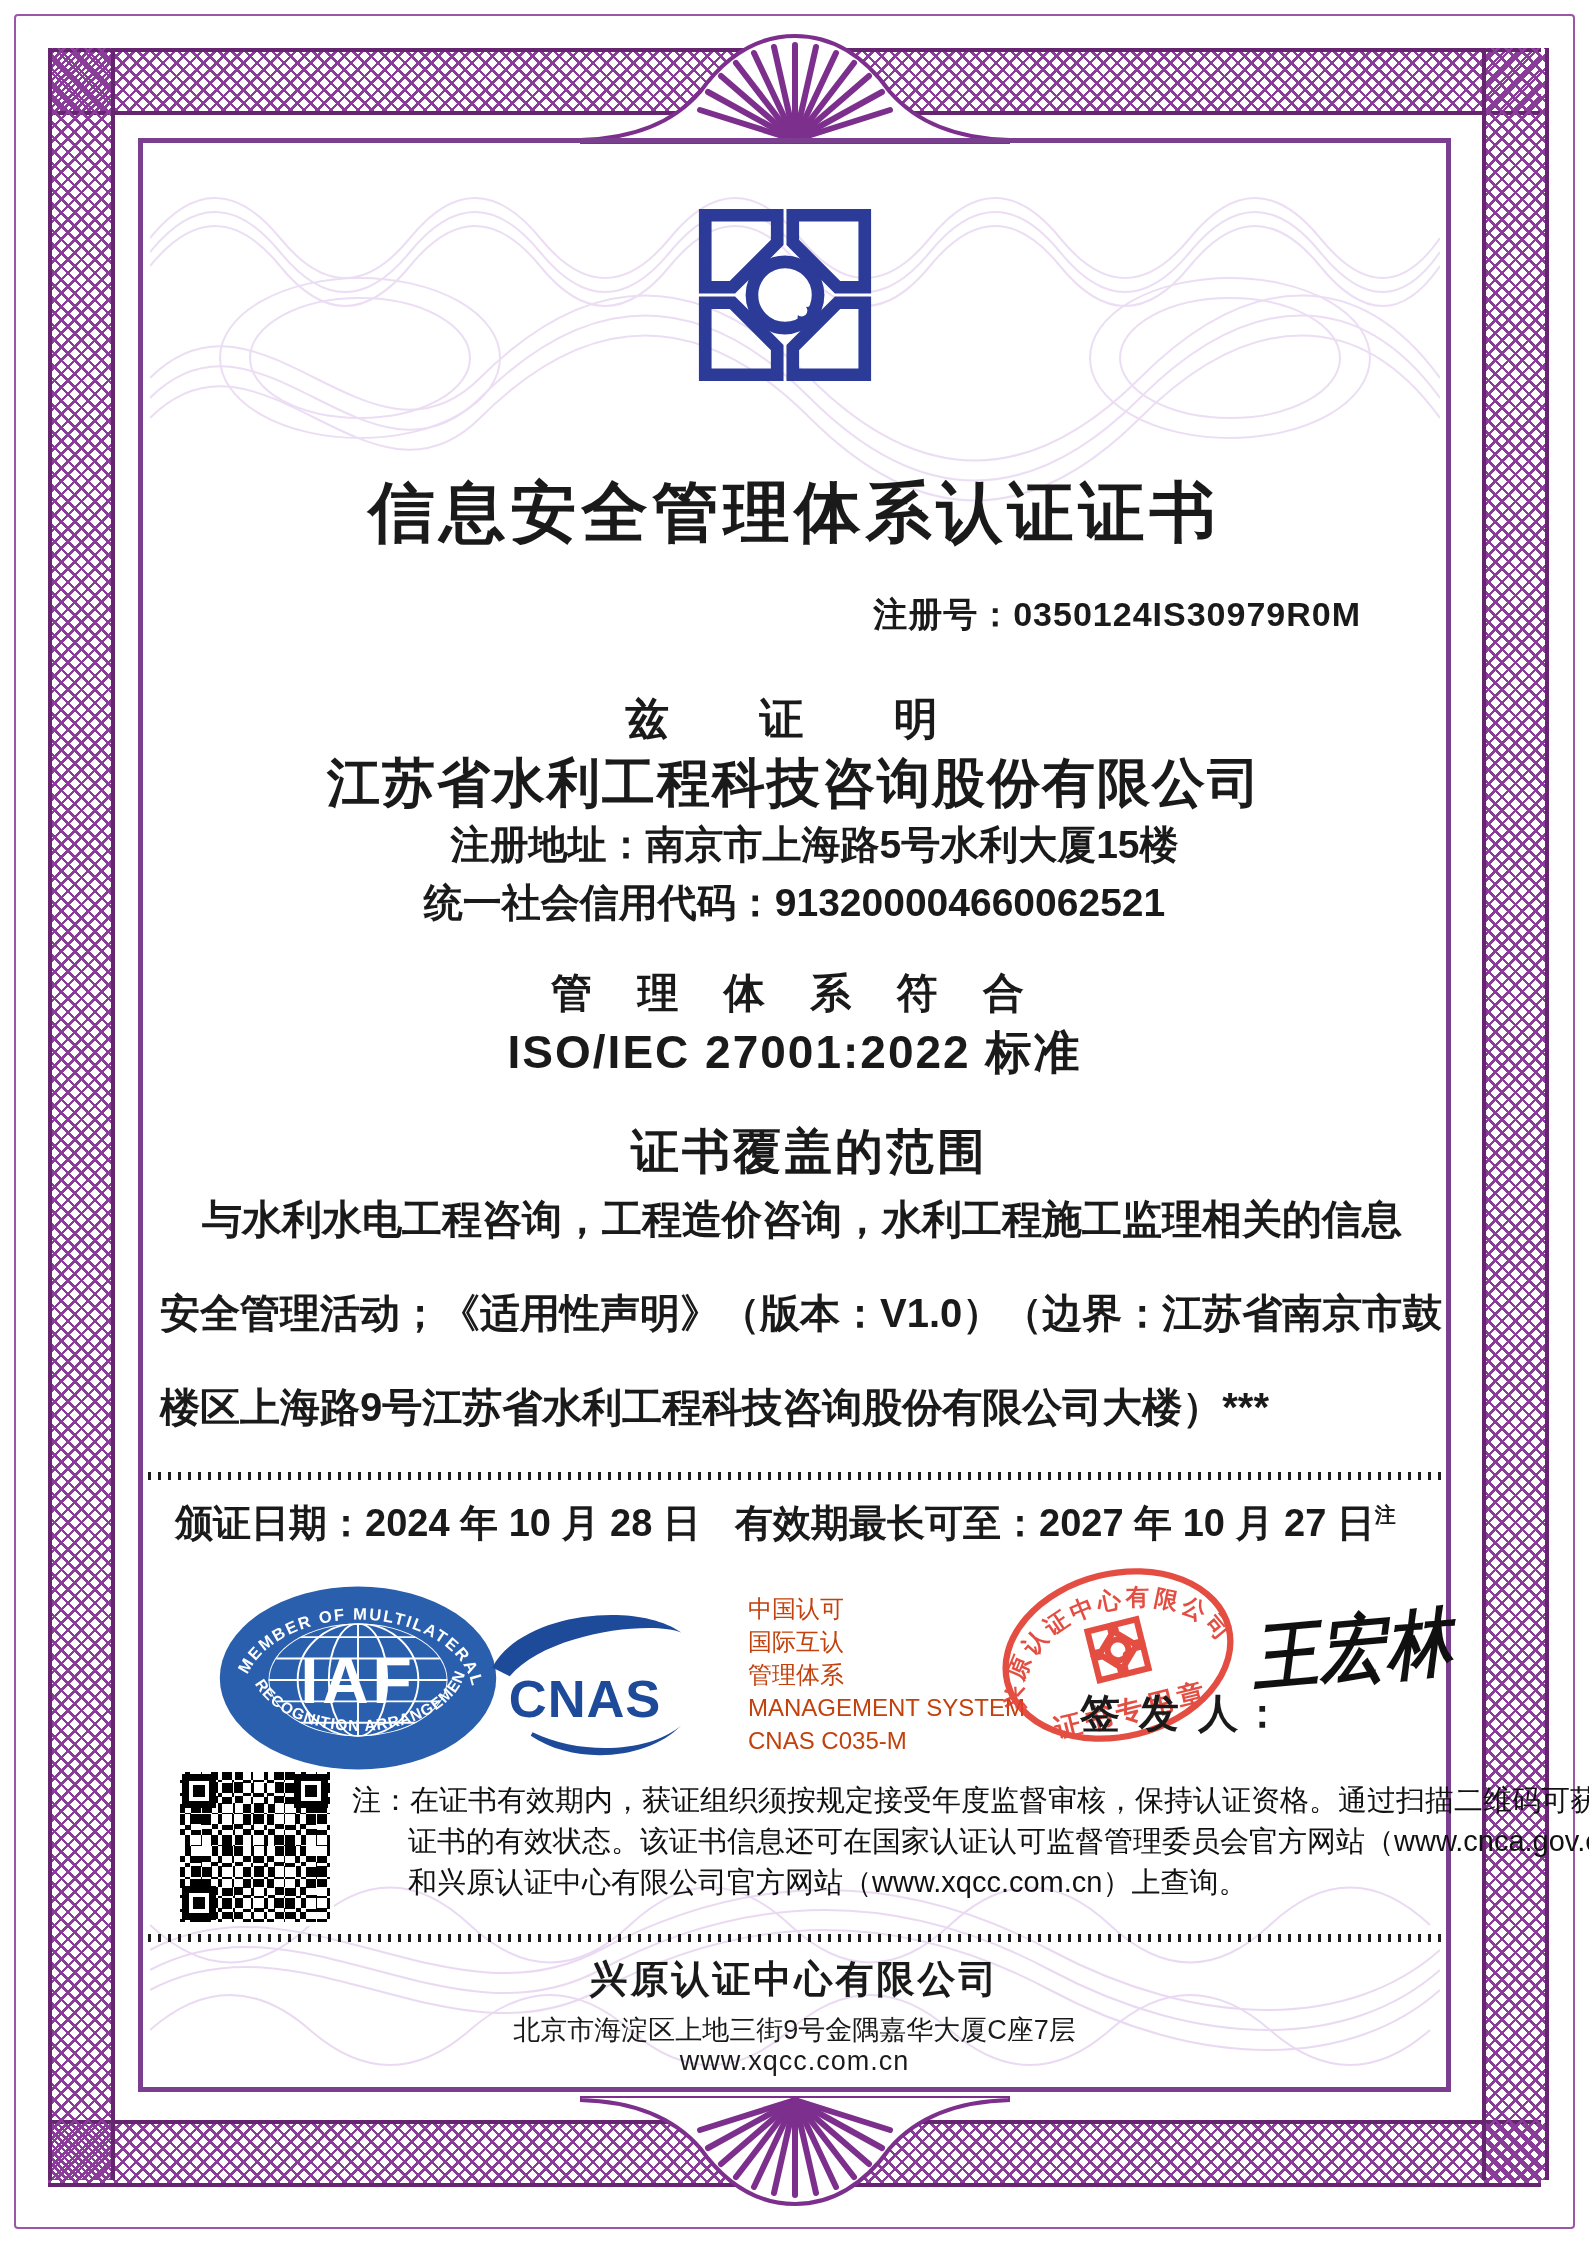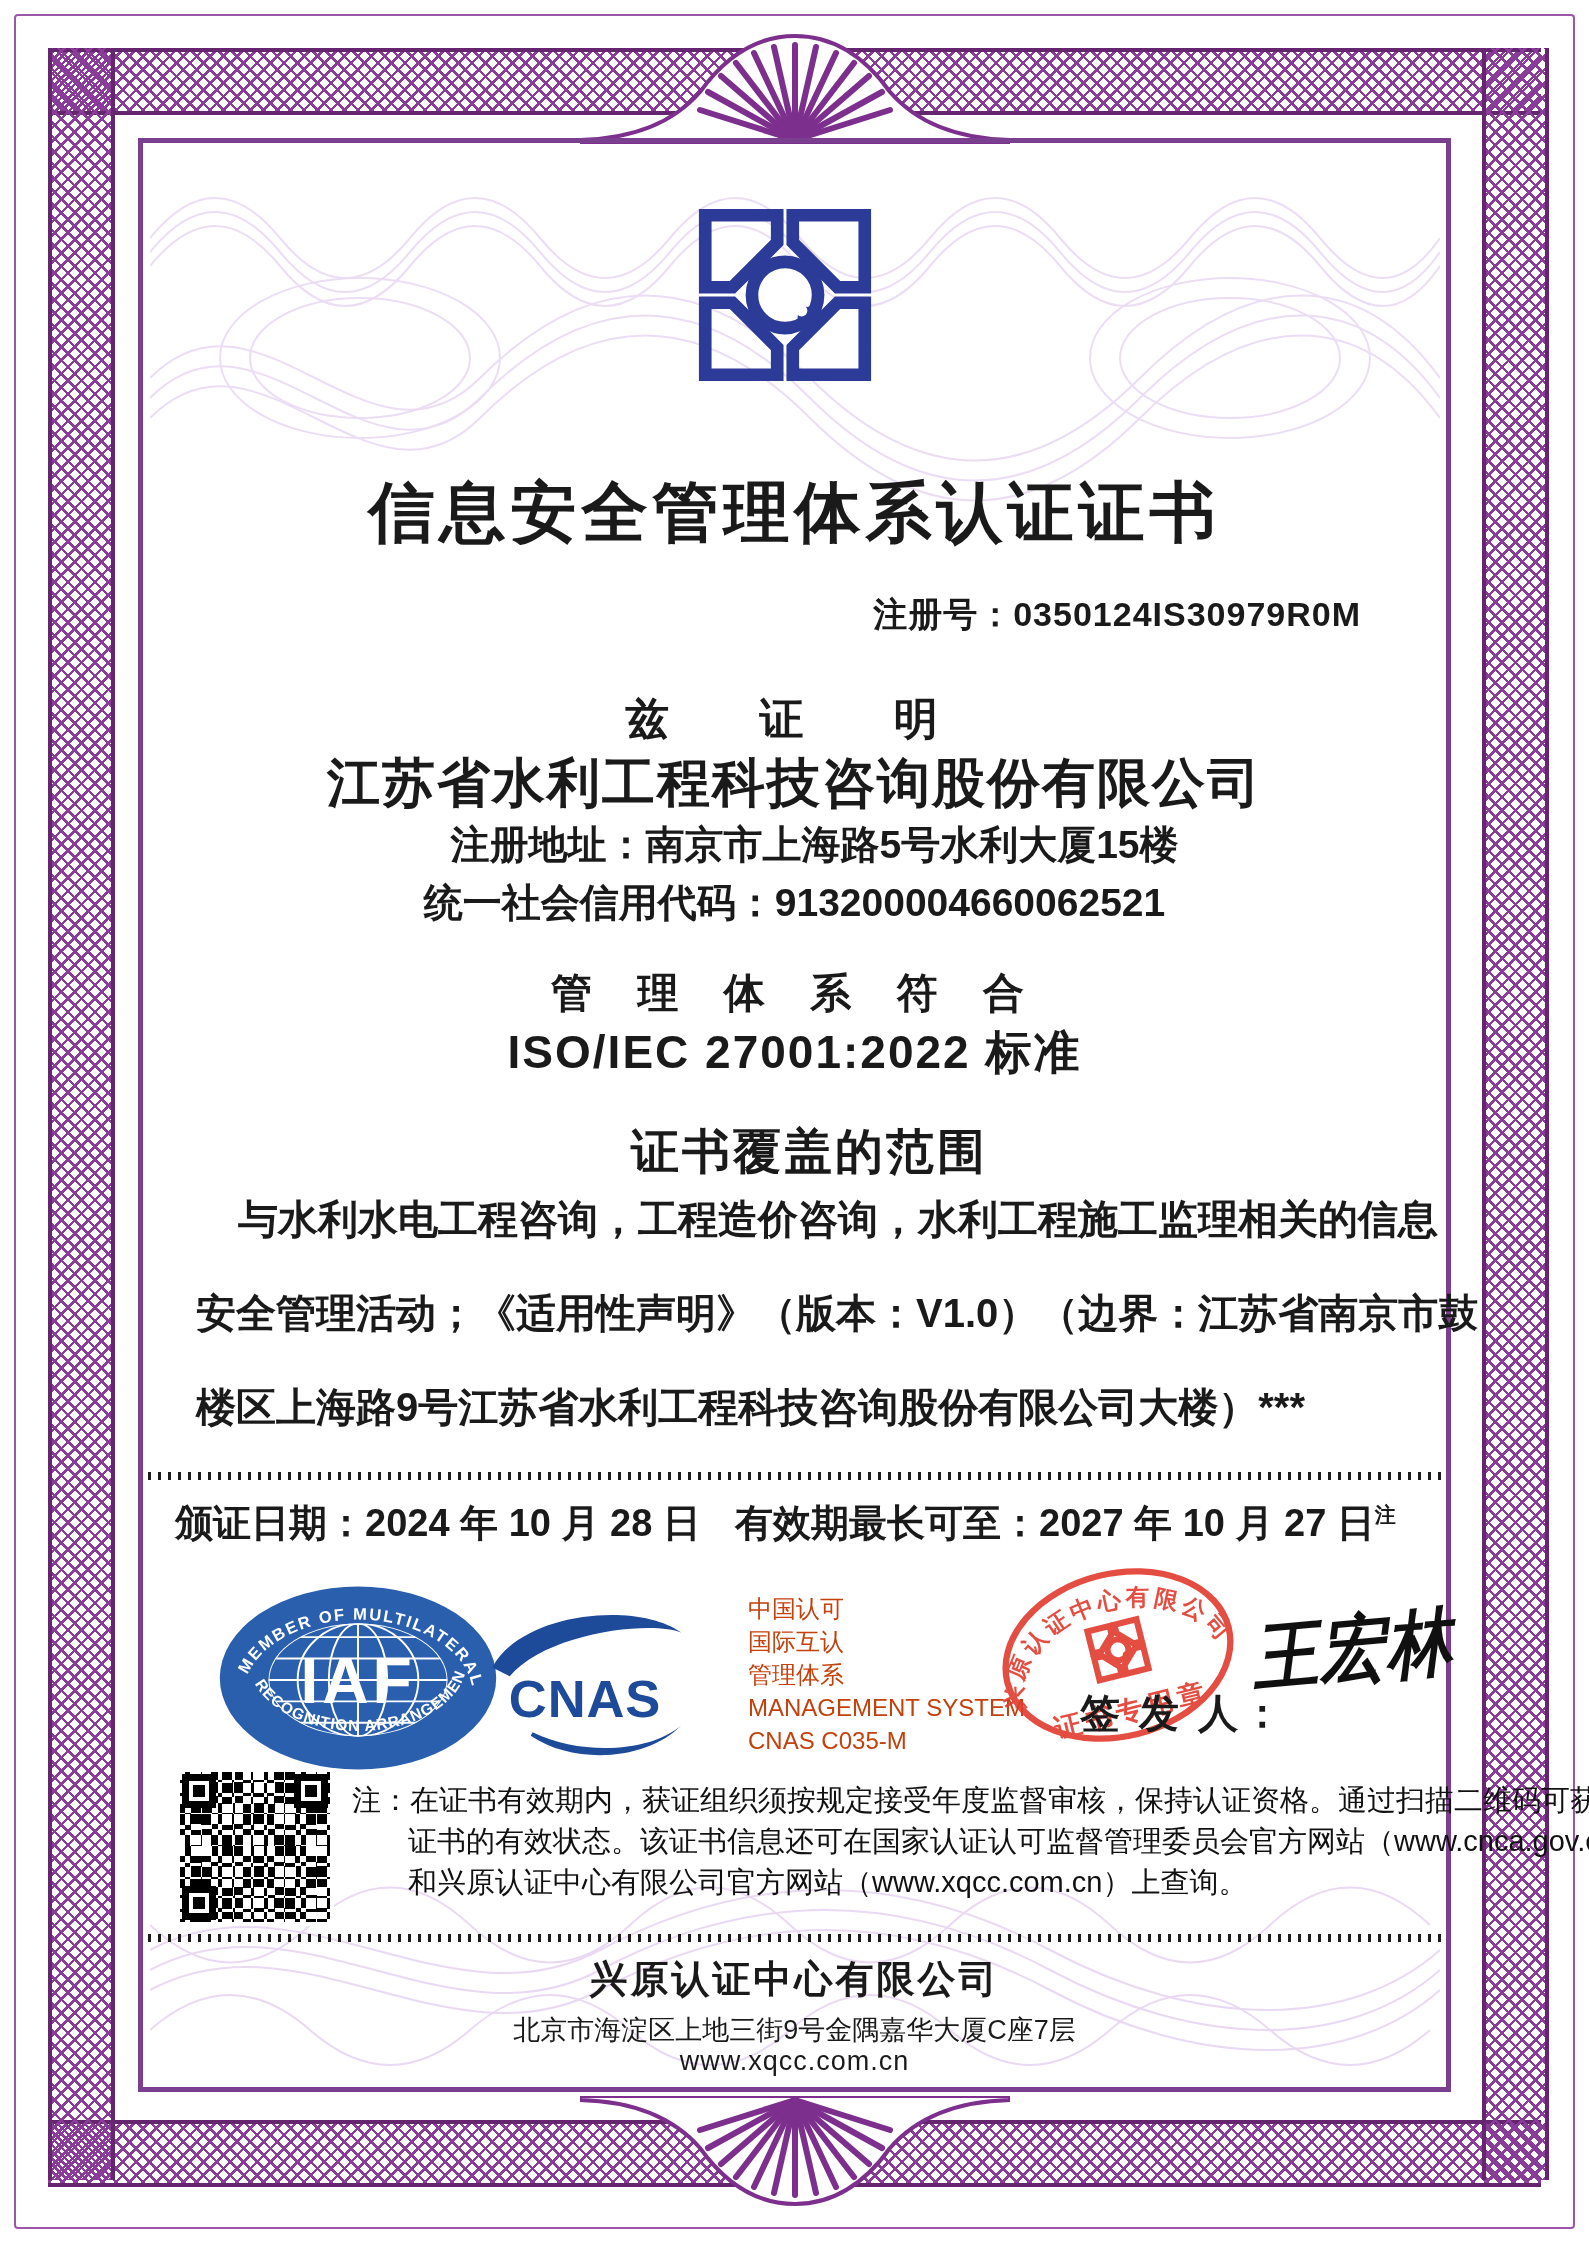--- a/index.html
+++ b/index.html
@@ -33,21 +33,21 @@
   .center{left:0;width:1589px;text-align:center;}
   .title{top:468px;font-size:66px;font-weight:bold;letter-spacing:5px;}
   .reg{top:592px;right:228px;font-size:34px;font-weight:bold;letter-spacing:1px;}
   .certify{top:690px;font-size:44px;font-weight:bold;letter-spacing:26px;word-spacing:26px;}
   .company{top:748px;font-size:53px;font-weight:bold;letter-spacing:2px;}
   .addr{top:818px;font-size:39px;font-weight:bold;padding-left:20px;}
   .credit{top:876px;font-size:39px;font-weight:bold;}
   .conform{top:966px;font-size:41px;font-weight:bold;letter-spacing:14px;word-spacing:6px;}
   .standard{top:1022px;font-size:46px;font-weight:bold;letter-spacing:2px;}
   .scopehead{top:1120px;font-size:48px;font-weight:bold;letter-spacing:3px;padding-left:15px;}
-  .scope{left:160px;top:1172px;width:1288px;font-size:40px;font-weight:bold;margin-left:36px;}
+  .scope{left:160px;top:1172px;width:1288px;font-size:40px;font-weight:bold;}
   .scope div{height:94px;line-height:94px;white-space:nowrap;}
   .scope .ind{text-indent:42px;}
 
   .dotline{height:8px;left:148px;width:1294px;
     background:repeating-linear-gradient(90deg,#1c1c1c 0 3px,transparent 3px 10px);}
   .dot1{top:1472px;} .dot2{top:1934px;}
 
   .issue{left:175px;top:1498px;font-size:38px;font-weight:bold;}
   .valid{left:735px;top:1498px;font-size:38px;font-weight:bold;}
   .valid sup{font-size:21px;vertical-align:super;}

